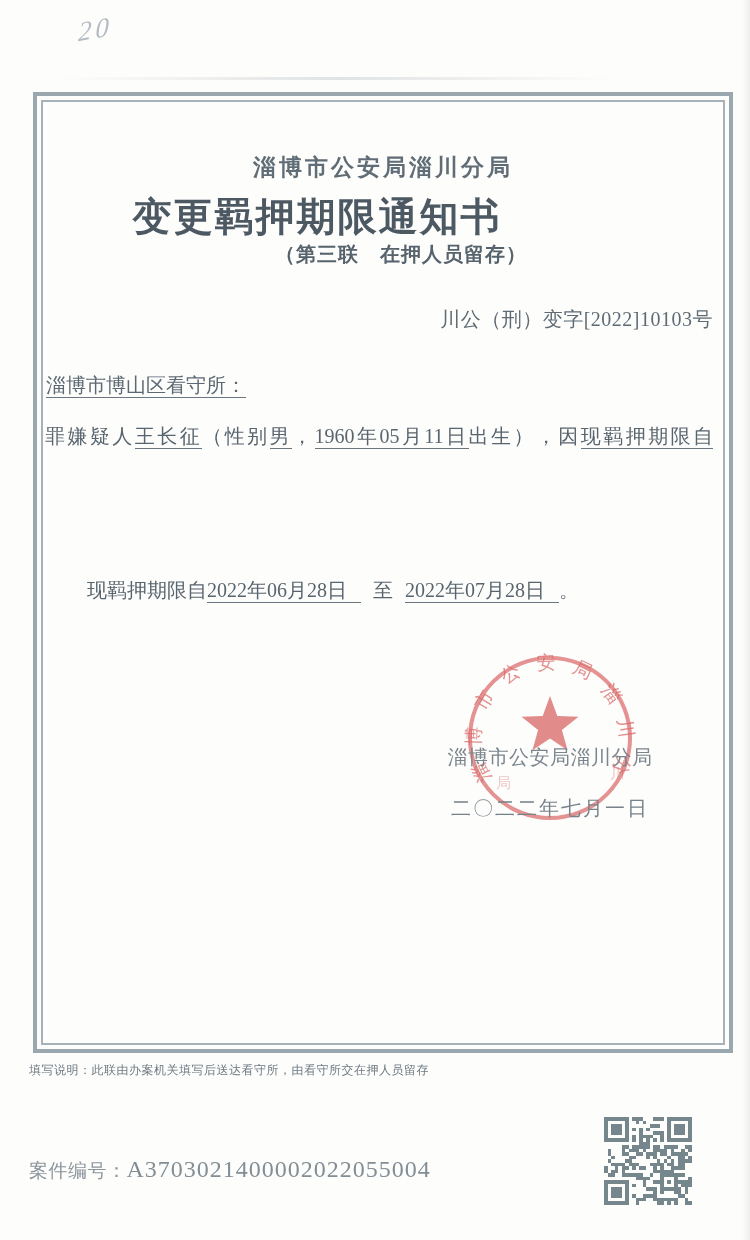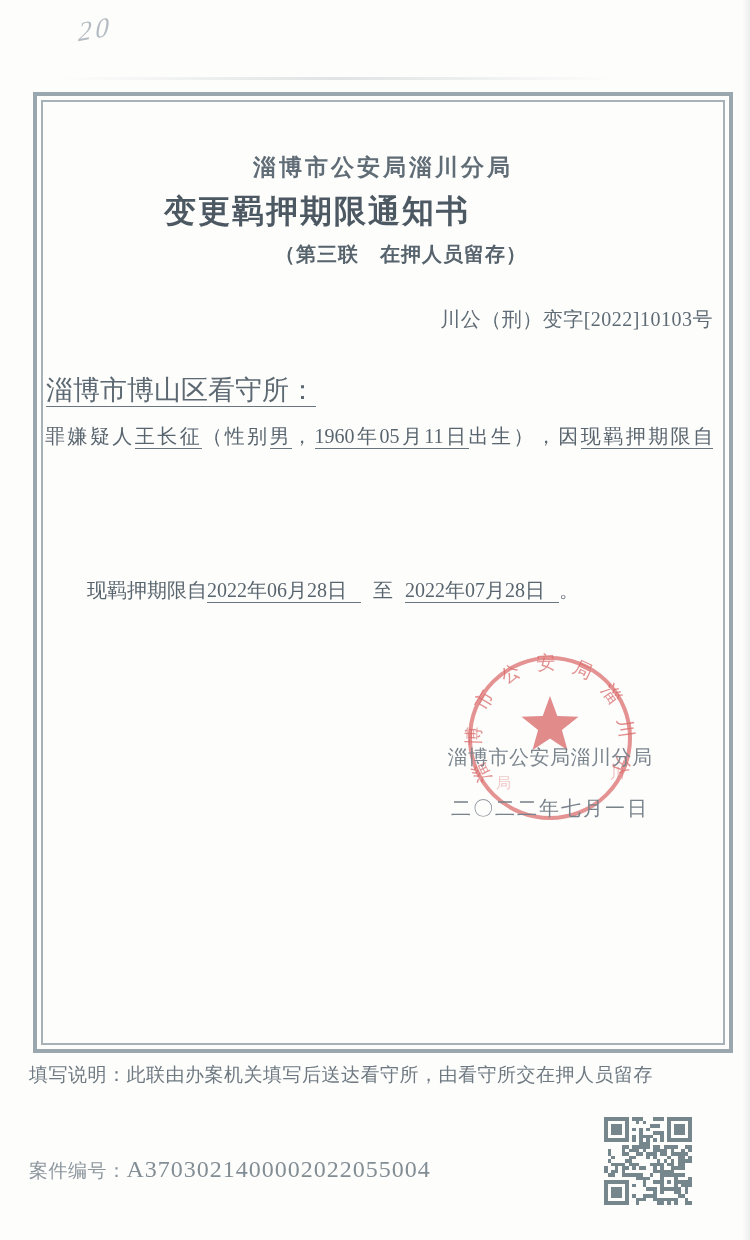--- a/index.html
+++ b/index.html
@@ -18,45 +18,45 @@
   .handwritten{left:78px;top:14px;font-size:27px;font-style:italic;
     color:#b4bbc1;transform:rotate(-10deg) skewX(-12deg);letter-spacing:4px;}
   
   .frame{left:33px;top:92px;width:700px;height:961px;box-sizing:border-box;
     border:4px solid #9ba7ae;}
   .frame-inner{position:absolute;left:4px;top:4px;right:4px;bottom:4px;
     border:2px solid #a6b1b8;}
   
   .org{left:33px;top:152px;width:700px;text-align:center;font-size:23px;
     font-weight:700;letter-spacing:3px;color:#616d76;}
-  .title{left:33px;top:190px;width:568px;text-align:center;font-size:32px;
+  .title{left:33px;top:190px;width:568px;text-align:center;font-size:39px;
     font-weight:900;letter-spacing:2px;color:#4d5962;}
   .subtitle{left:33px;top:241px;width:736px;text-align:center;font-size:20px;
     font-weight:700;letter-spacing:1px;color:#57636c;}
   .docnum{right:37px;top:306px;font-size:20px;letter-spacing:.5px;color:#5f6b74;}
   
-  .recipient{left:46px;top:372px;font-size:27px;color:#5d6972;}
+  .recipient{left:46px;top:372px;font-size:20px;color:#5d6972;}
   .u{border-bottom:1.6px solid #6a767f;padding-bottom:1px;}
   .bodytext{left:45px;top:419px;width:668px;font-size:20px;color:#59656e;}
   .bline{height:36.3px;line-height:34px;}
   .fill{text-align:justify;text-align-last:justify;}
   .indent{text-indent:42px;}
   .para2{left:45px;top:573px;width:668px;font-size:20px;color:#59656e;
     text-indent:42px;line-height:34px;}
   .pad-l{padding-left:12px;}
   .pad-r{padding-right:14px;}
   .pad-lr{padding-left:12px;padding-right:12px;}
   
   .sig{left:380px;top:744px;width:340px;text-align:center;font-size:20px;
     letter-spacing:.5px;color:#7b858d;}
   .sigdate{left:380px;top:783px;width:340px;text-align:center;font-size:20px;
     letter-spacing:2px;color:#78828a;margin-top:12px;}
   .seal{left:460px;top:648px;}
   
-  .footnote{left:29px;top:1062px;font-size:19px;letter-spacing:.5px;color:#6e7981;}
+  .footnote{left:29px;top:1062px;font-size:12px;letter-spacing:.5px;color:#6e7981;}
   .caserow{left:29px;top:1156px;font-size:19px;color:#8b959c;letter-spacing:.5px;}
   .caseval{font-size:24px;letter-spacing:1px;color:#828d94;}
   .qr{left:604px;top:1117px;}
 </style>
 </head>
 <body>
 
 <div>
 
   <div class="abs scan-edge-right"></div>

